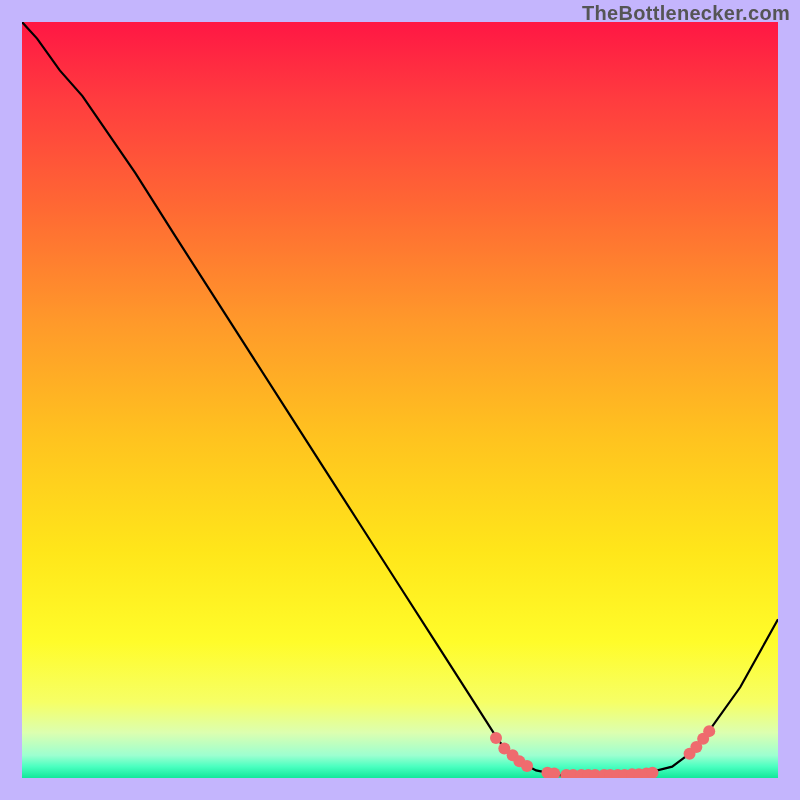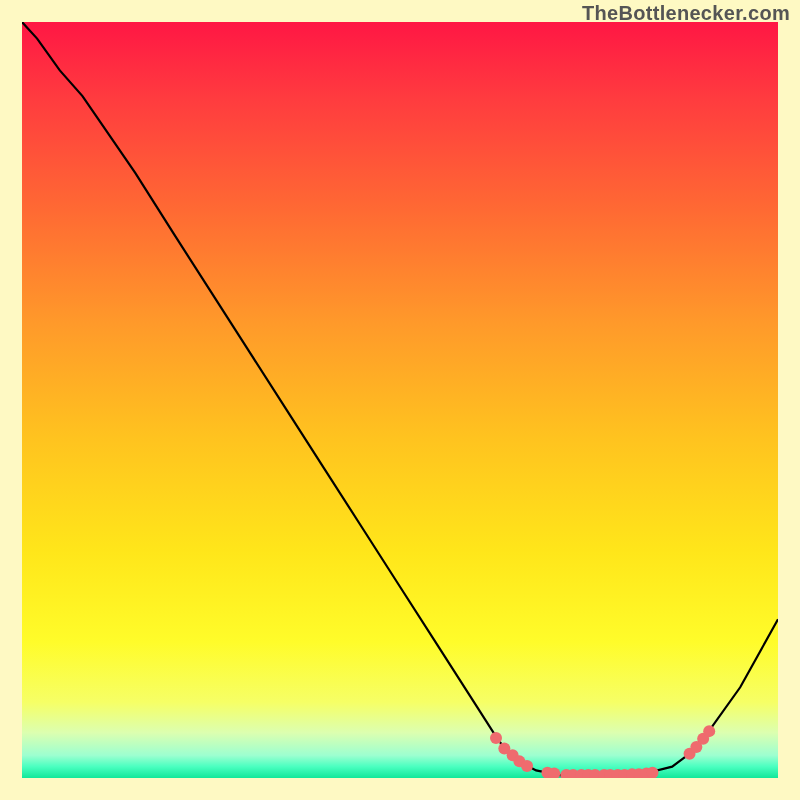--- a/index.html
+++ b/index.html
@@ -1,21 +1,21 @@
 <!DOCTYPE html>
 <html><head>
 <meta charset="utf-8">
 <style>
   * { margin: 0; padding: 0; box-sizing: border-box; }
   html, body { width: 800px; height: 800px; overflow: hidden; background: #000; }
   .frame {
     position: relative;
     width: 800px;
     height: 800px;
-    background: #fef9c3;
+    background: #c4b5fd;
   }
   .plot {
     position: absolute;
     left: 22px;
     top: 22px;
     width: 756px;
     height: 756px;
   }
   .watermark {
     position: absolute;

